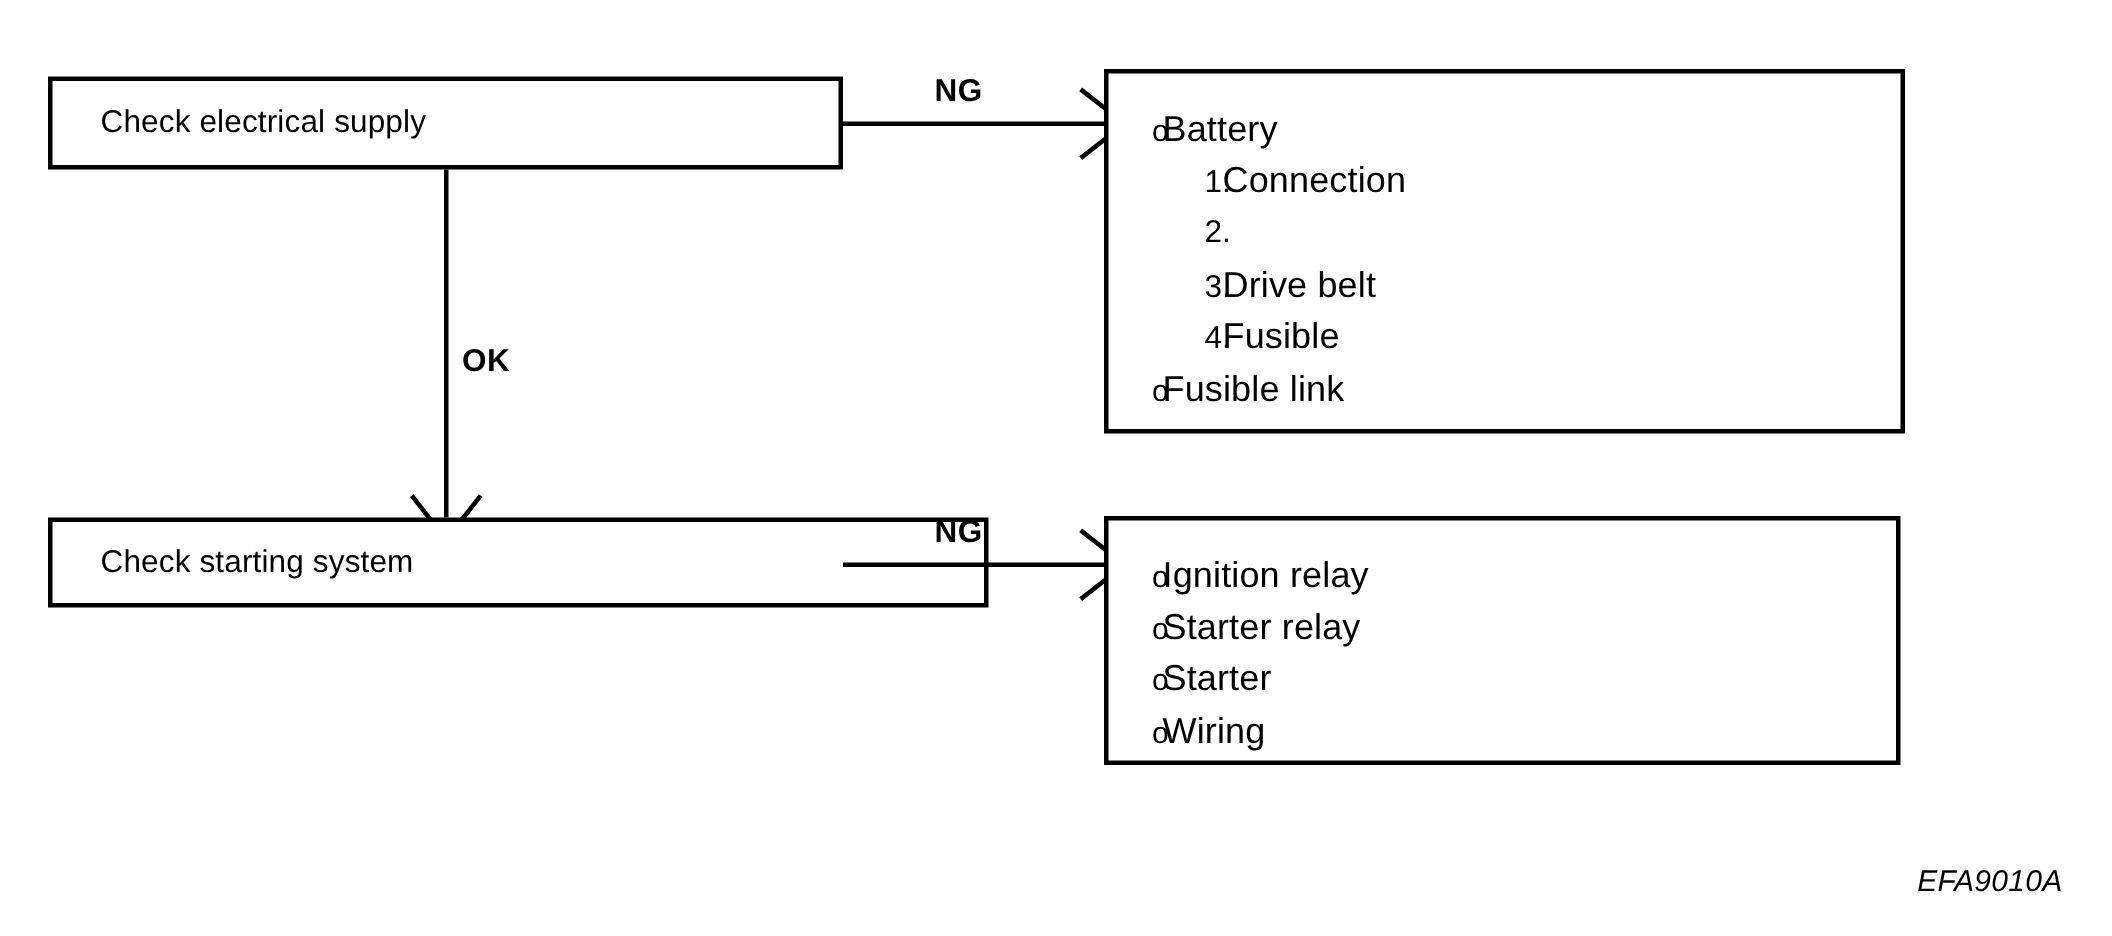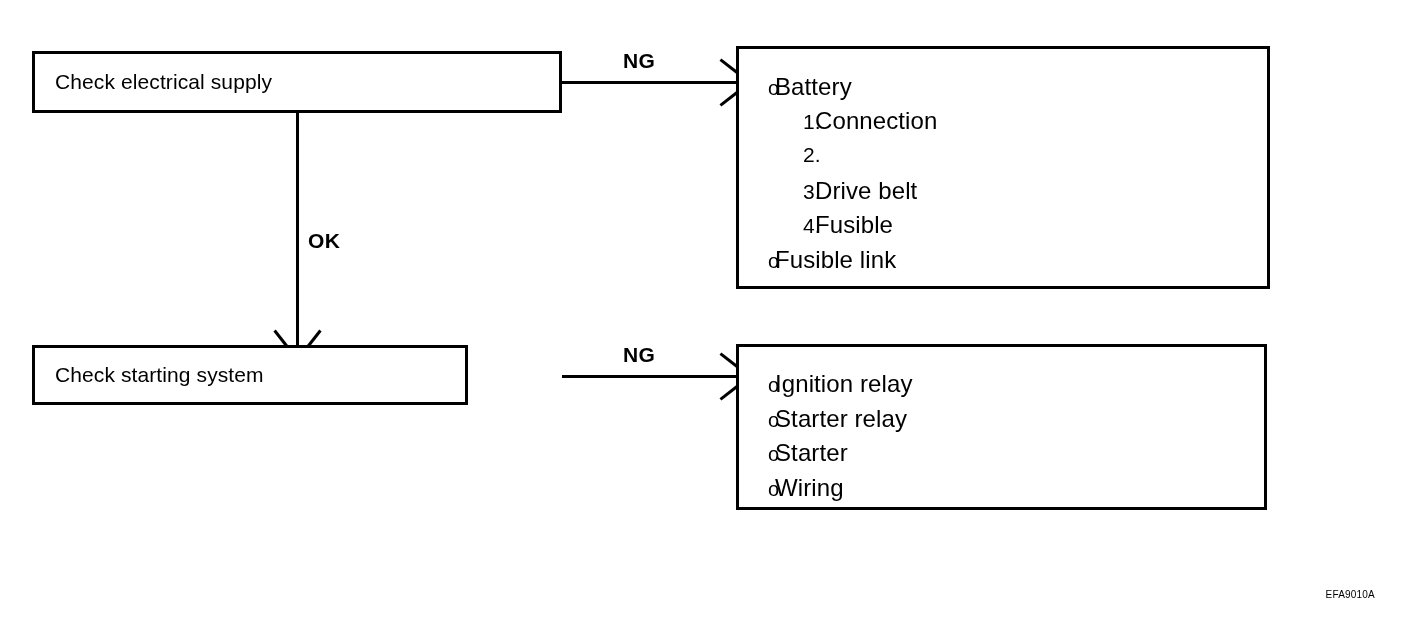--- a/index.html
+++ b/index.html
@@ -22,29 +22,29 @@
   
   .proc-box {
     position: absolute;
     box-sizing: border-box;
     border: 3px solid #000000;
     background: #ffffff;
     display: flex;
     align-items: center;
   }
   .proc-label {
-    padding-left: 20px;
+    padding-left: 32px;
     font-size: 21px;
     line-height: 1.1;
     letter-spacing: 0.1px;
     white-space: nowrap;
   }
 
   #proc-electrical { left: 32px;  top: 51px;  width: 530px; height: 62px; }
-  #proc-starting   { left: 32px;  top: 345px; width: 436px; height: 60px; }
+  #proc-starting   { left: 32px;  top: 345px; width: 627px; height: 60px; }
 
   
   .list-box {
     position: absolute;
     box-sizing: border-box;
     border: 3px solid #000000;
     background: #ffffff;
   }
   #list-electrical { left: 736px; top: 46px;  width: 534px; height: 243px; }
   #list-starting   { left: 736px; top: 344px; width: 531px; height: 166px; }
@@ -156,23 +156,24 @@
   }
   #label-ng-1 { left: 623px; top: 50px; }
   #label-ng-2 { left: 623px; top: 344px; }
   #label-ok   { left: 308px; top: 230px; }
 
   
   #figure-code {
     position: absolute;
     right: 33px;
     bottom: 24px;
-    font-size: 10px;
+    font-size: 20px;
     letter-spacing: 0.2px;
     font-family: "Liberation Sans", sans-serif;
+    font-style: italic;
   }
 </style>
 </head>
 <body>
 
 <div id="canvas">
 
   <div class="proc-box" id="proc-electrical">
     <span class="proc-label">Check electrical supply</span>
   </div>

